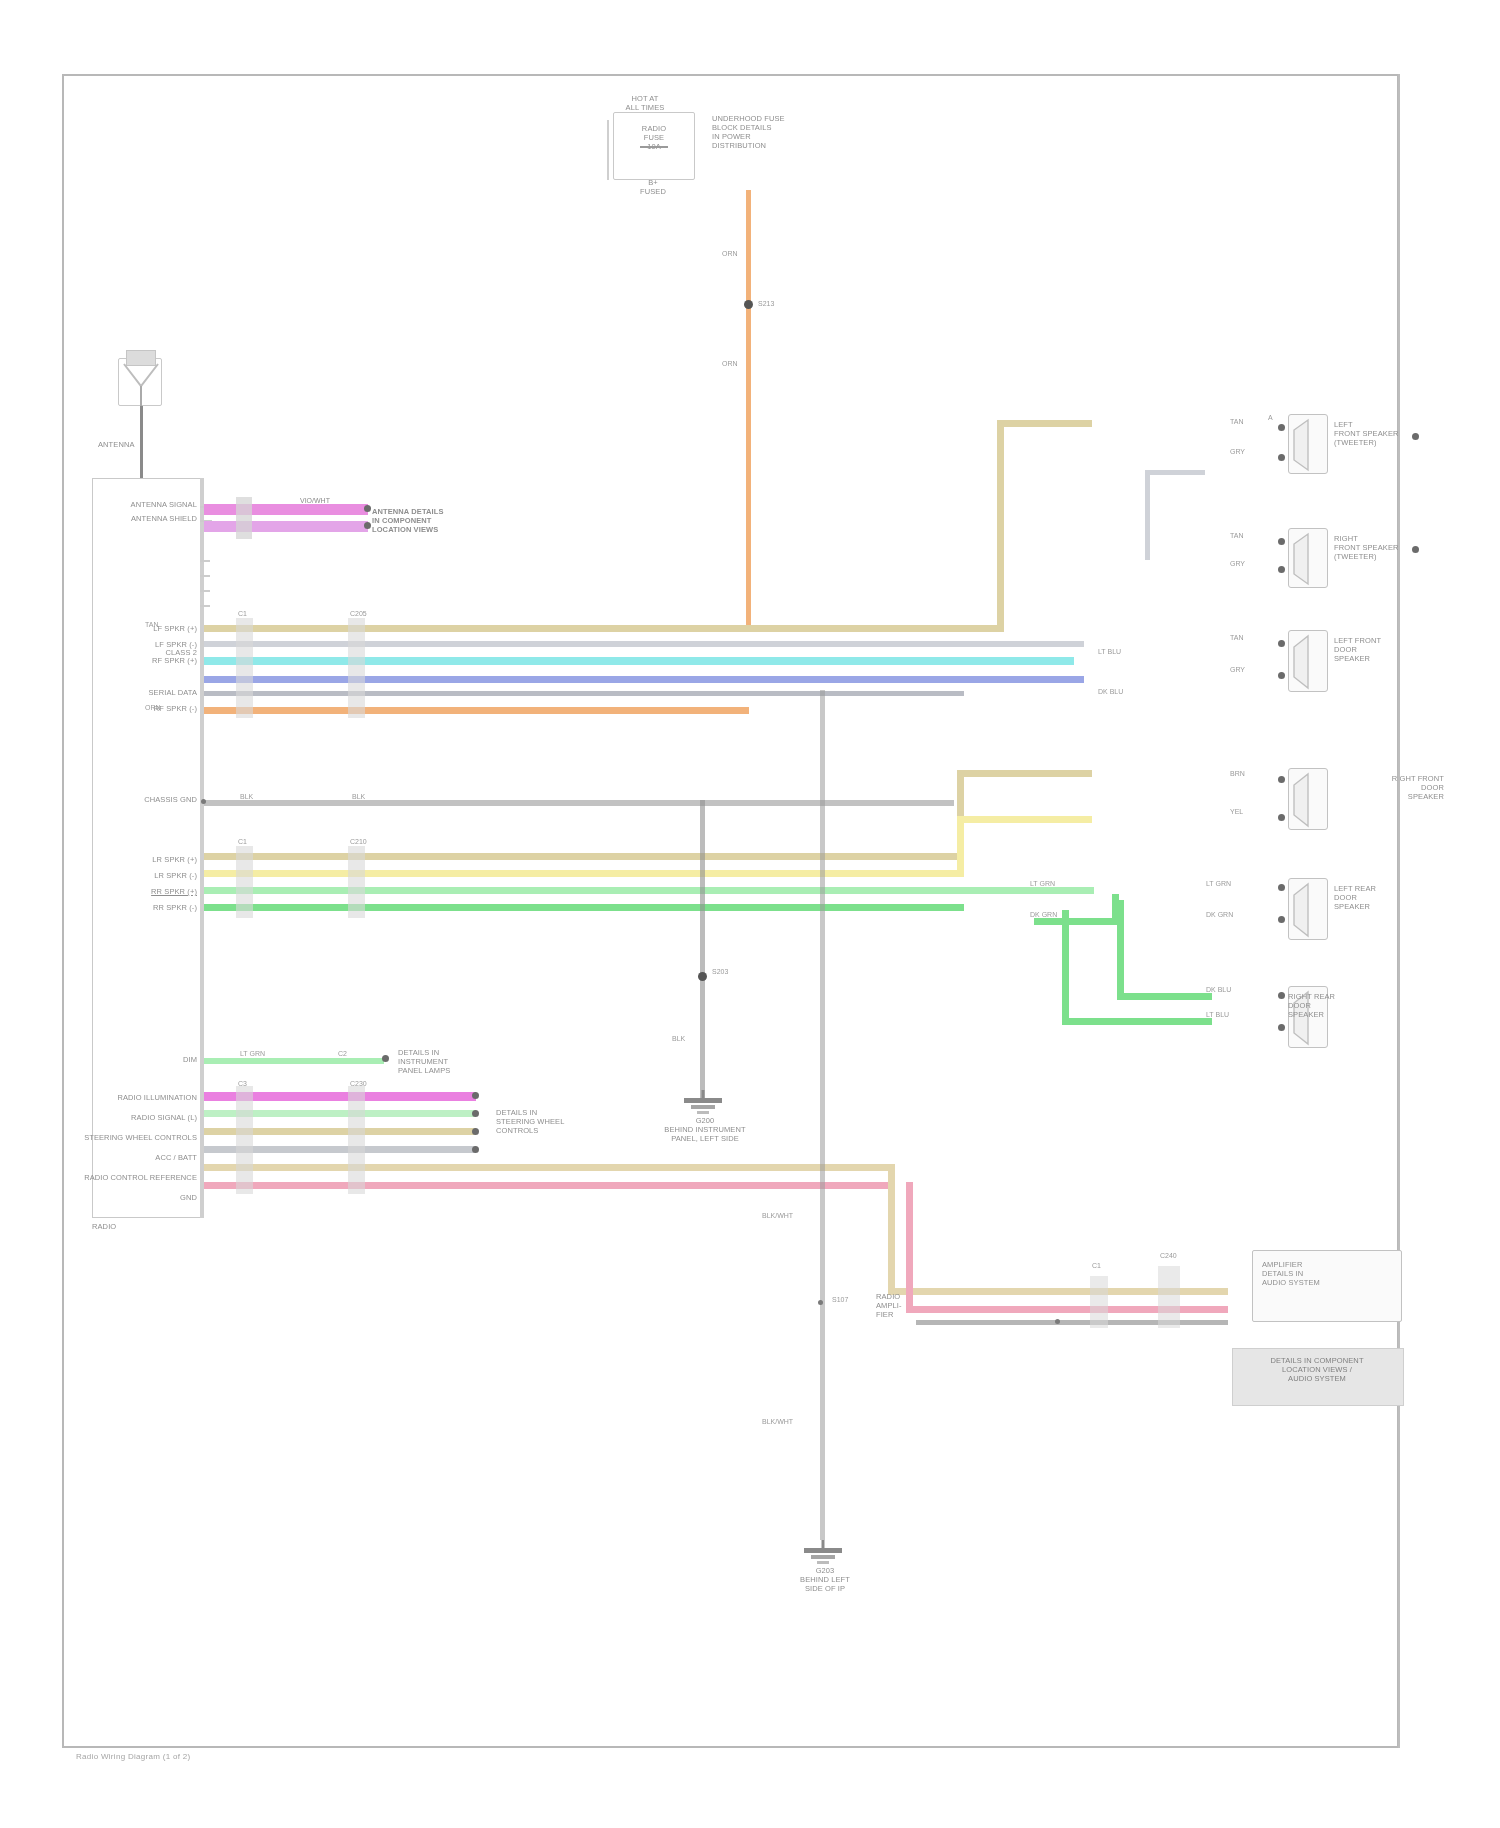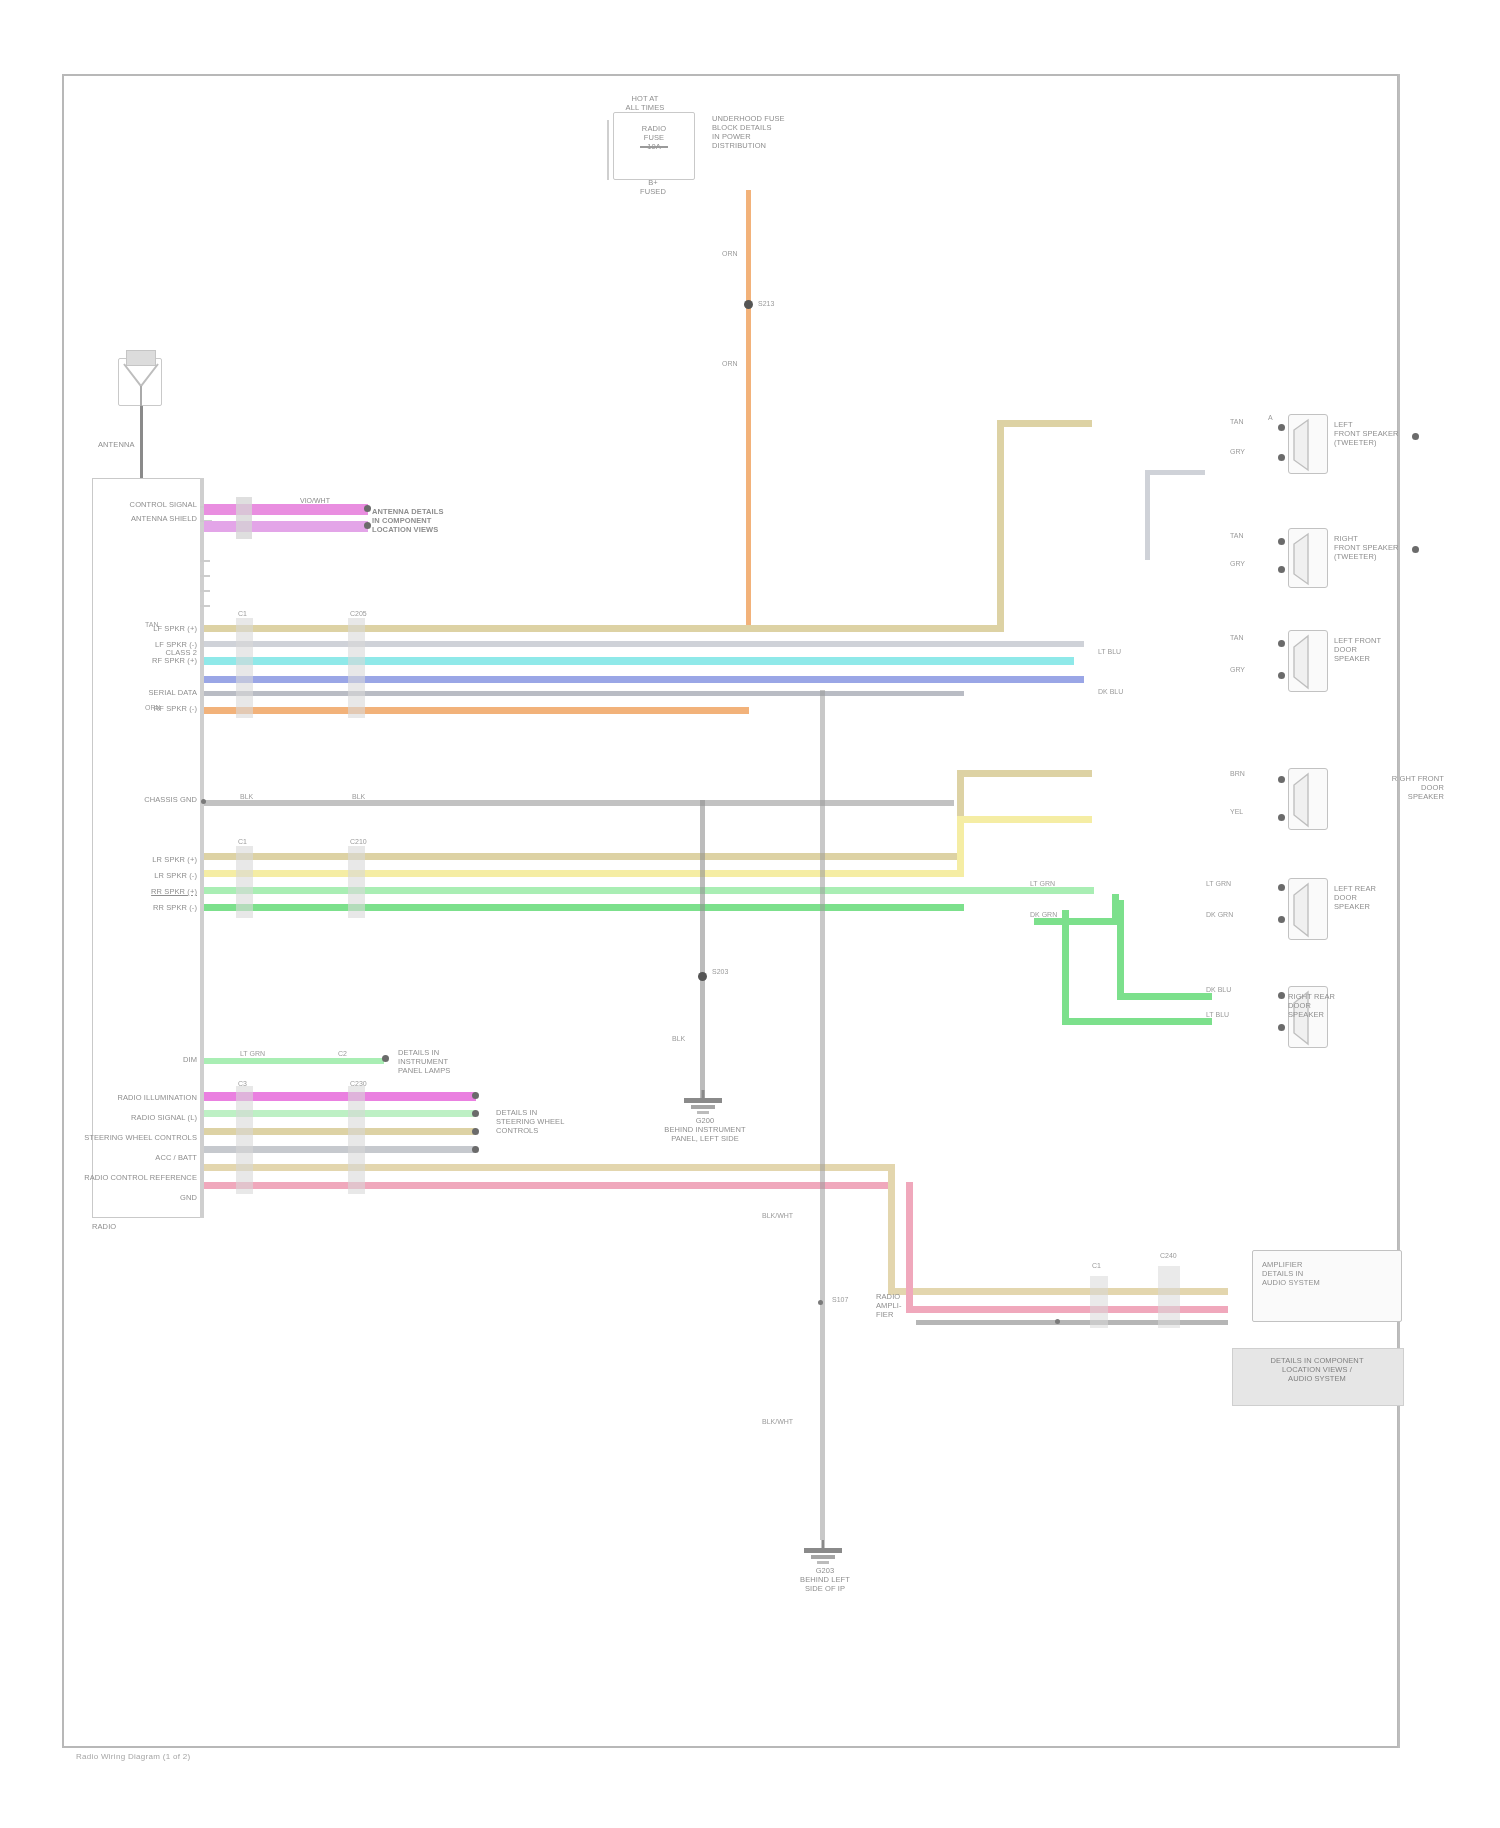--- a/index.html
+++ b/index.html
@@ -60,21 +60,21 @@
     <line x1="23" y1="28" x2="23" y2="48" stroke="#aaa" stroke-width="2"></line>
   </svg>
   <div class="wire vw" style="left:140px;top:406px;height:72px;background:#8a8a8a;width:3px;"></div>
   <div class="lbl" style="left:98px;top:440px;">ANTENNA</div>
 
   <div class="box" style="left:92px;top:478px;width:110px;height:740px;"></div>
   <div class="lbl" style="left:92px;top:1222px;">RADIO</div>
 
   <div style="position:absolute;left:200px;top:478px;width:4px;height:740px;background:#cfcfcf;"></div>
 
-  <div class="lbl r" style="left:72px;top:500px;width:125px;">CONTROL SIGNAL</div>
+  <div class="lbl r" style="left:72px;top:500px;width:125px;">ANTENNA SIGNAL</div>
   <div class="lbl r" style="left:72px;top:514px;width:125px;">ANTENNA SHIELD</div>
 
   <div class="lbl r" style="left:72px;top:624px;width:125px;">LF SPKR (+)</div>
   <div class="lbl r" style="left:72px;top:640px;width:125px;">LF SPKR (-)</div>
   <div class="lbl r" style="left:72px;top:656px;width:125px;">RF SPKR (+)</div>
   <div class="lbl r" style="left:72px;top:648px;width:125px;">CLASS 2</div>
   <div class="lbl r" style="left:72px;top:688px;width:125px;">SERIAL DATA</div>
   <div class="lbl r" style="left:72px;top:704px;width:125px;">RF SPKR (-)</div>
 
   <div class="lbl r" style="left:72px;top:795px;width:125px;">CHASSIS GND</div>

